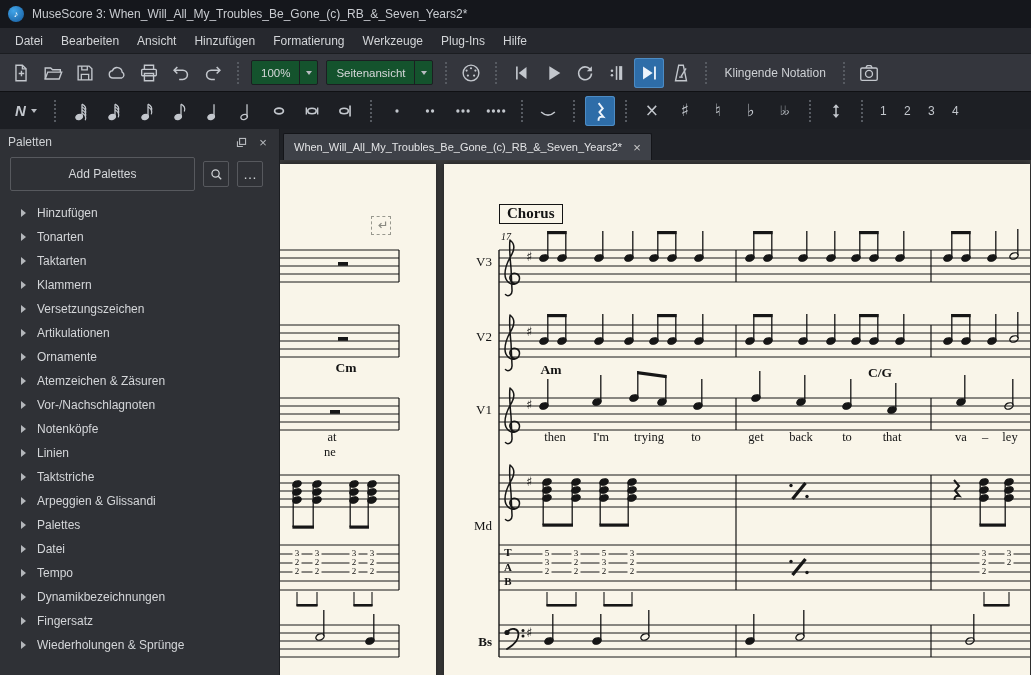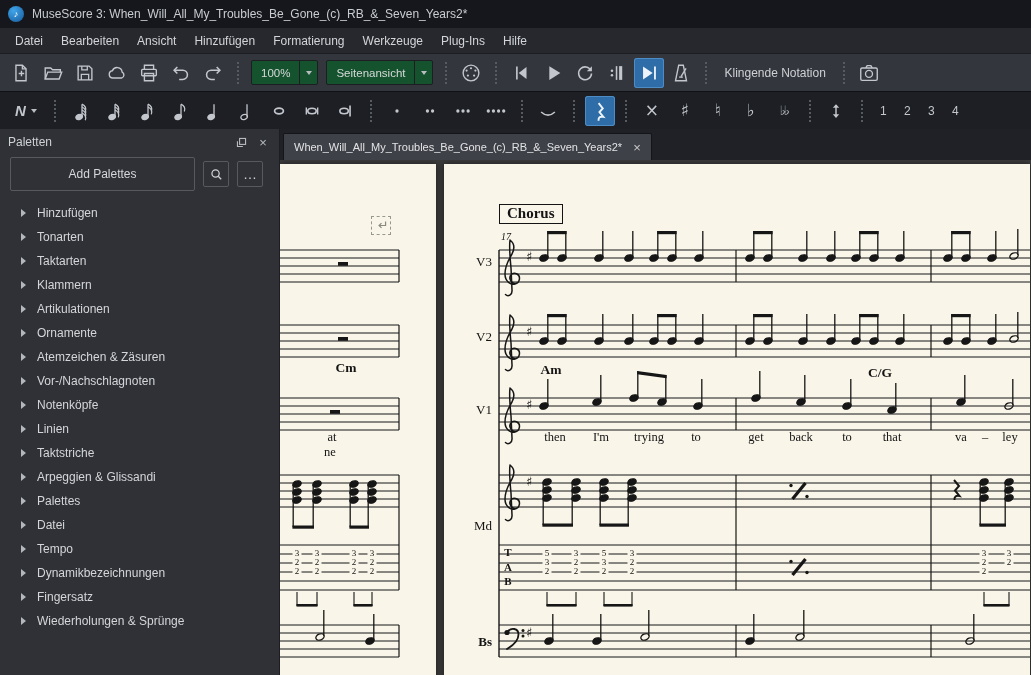--- a/index.html
+++ b/index.html
@@ -390,20 +390,24 @@
             <div class="tri"></div>
             <div>Tonarten</div>
           </div>
           <div class="pal-item">
             <div class="tri"></div>
             <div>Taktarten</div>
           </div>
           <div class="pal-item">
             <div class="tri"></div>
             <div>Klammern</div>
+          </div>
+          <div class="pal-item">
+            <div class="tri"></div>
+            <div>Versetzungszeichen</div>
           </div>
           <div class="pal-item">
             <div class="tri"></div>
             <div>Artikulationen</div>
           </div>
           <div class="pal-item">
             <div class="tri"></div>
             <div>Ornamente</div>
           </div>
           <div class="pal-item">

